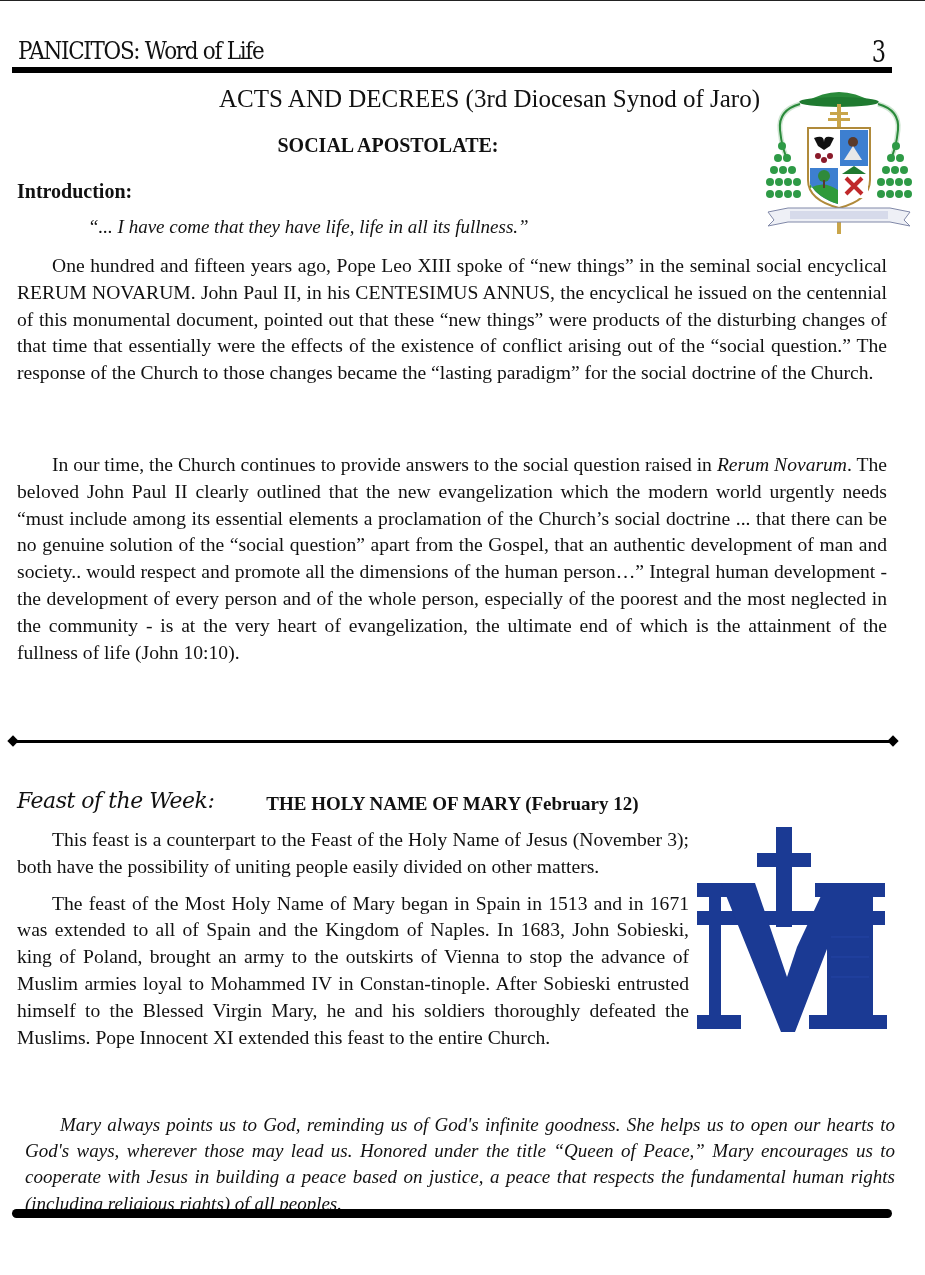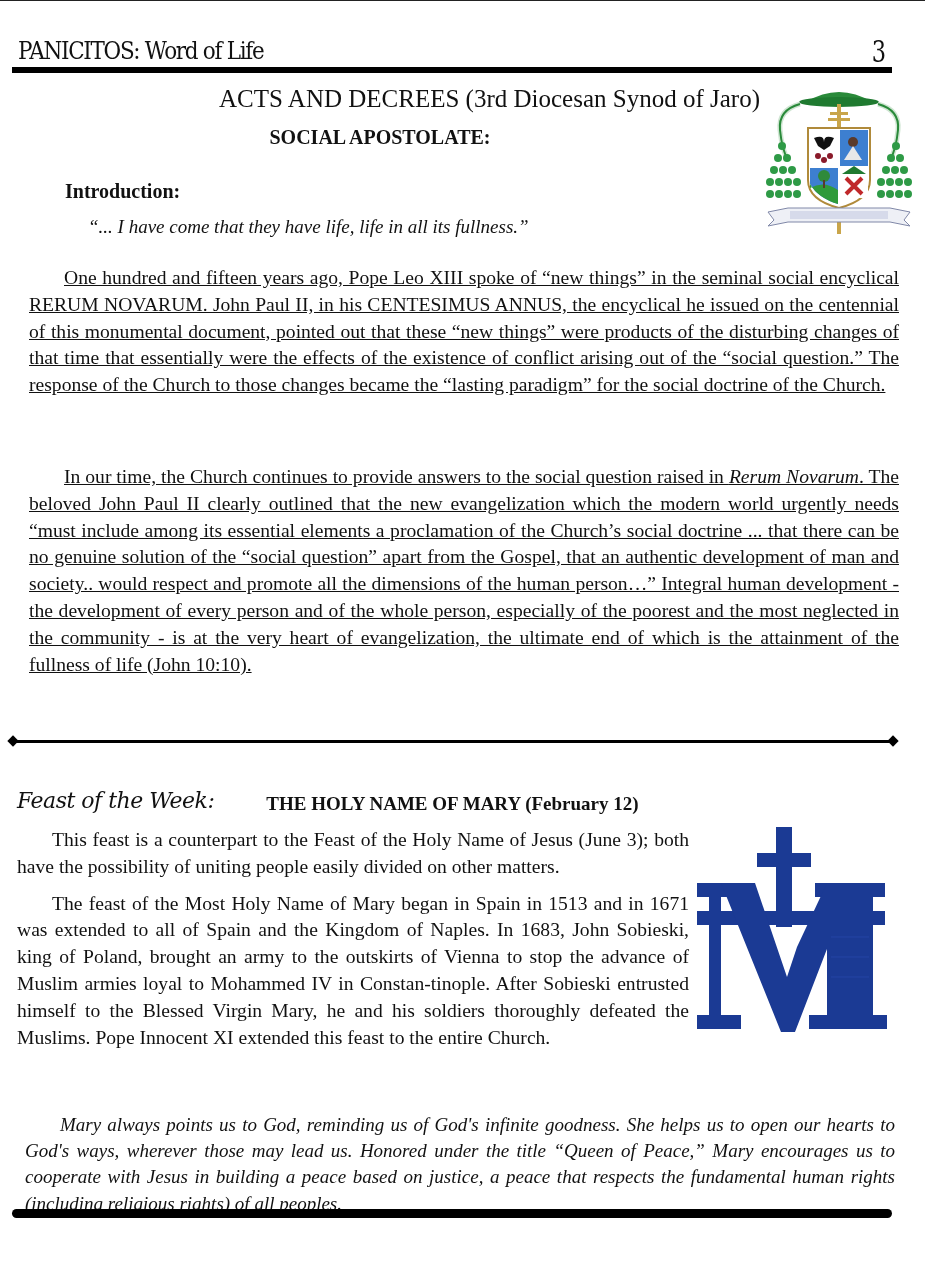--- a/index.html
+++ b/index.html
@@ -26,31 +26,30 @@
       font-family: "Liberation Serif", serif; font-size: 25px; letter-spacing: 0px;
     }
     .doc-subtitle {
       position: absolute; left: 0; top: 126px; width: 760px; text-align: center;
       font-family: "Liberation Serif", serif; font-size: 20px; font-weight: bold;
     }
     .crest { position: absolute; left: 758px; top: 80px; width: 162px; height: 162px; }
 
     .intro-heading {
       position: absolute; left: 17px; top: 180px; font-family: "Liberation Serif", serif;
-      font-size: 20px; font-weight: bold; margin-left: 48px;
+      font-size: 20px; font-weight: bold;
     }
     .intro-quote {
       position: absolute; left: 52px; top: 216px; font-family: "Liberation Serif", serif;
       font-size: 19px; font-style: italic; margin-left: 36px;
     }
     .para {
       position: absolute; left: 17px; width: 870px; font-family: "Liberation Serif", serif;
       font-size: 19.6px; line-height: 26.8px; text-align: justify; text-indent: 35px;
-      margin: 12px;
-      text-decoration: underline;
+      margin: 0;
     }
     .para i { font-style: italic; }
     #p1 { top: 253px; }
     #p2 { top: 452px; }
 
     .divider { position: absolute; left: 8px; top: 737px; width: 890px; height: 10px; }
     .divider .line { position: absolute; left: 6px; right: 6px; top: 3px; height: 3px; background: #000; }
     .divider .diamond {
       position: absolute; top: 0px; width: 8px; height: 8px; background: #000; transform: rotate(45deg);
     }
@@ -89,21 +88,21 @@
 <div class="top-rule"></div>
 
 <header class="masthead">
   <div class="masthead-title">PANICITOS: Word of Life</div>
   <div class="masthead-page">3</div>
 </header>
 <div class="masthead-rule"></div>
 
 <section>
   <h1 class="doc-title" style="margin:0;font-weight:normal;">ACTS AND DECREES (3rd Diocesan Synod of Jaro)</h1>
-  <h2 class="doc-subtitle" style="margin:0;">SOCIAL APOSTOLATE:</h2>
+  <h2 class="doc-subtitle" style="margin:8px;">SOCIAL APOSTOLATE:</h2>
 
   <svg class="crest" viewBox="0 0 162 162">
 
     <path d="M48 22 Q81 2 114 22 Z" fill="#2a8a3a"></path>
     <ellipse cx="81" cy="22" rx="40" ry="5" fill="#1f7a30"></ellipse>
 
     <path d="M42 24 Q20 30 22 50 Q24 70 30 80" stroke="#cfe5d2" stroke-width="5" fill="none"></path>
     <path d="M120 24 Q142 30 140 50 Q138 70 132 80" stroke="#cfe5d2" stroke-width="5" fill="none"></path>
     <path d="M42 24 Q20 30 22 50 Q24 70 30 80" stroke="#2a8a3a" stroke-width="2" fill="none"></path>
     <path d="M120 24 Q142 30 140 50 Q138 70 132 80" stroke="#2a8a3a" stroke-width="2" fill="none"></path>
@@ -207,20 +206,20 @@
 
         <rect x="0" y="188" width="44" height="14"></rect>
         <rect x="112" y="188" width="78" height="14"></rect>
       </g>
       <g stroke="#2a4ab0" stroke-width="1" opacity="0.6">
         <line x1="134" y1="110" x2="172" y2="110"></line>
         <line x1="134" y1="130" x2="172" y2="130"></line>
         <line x1="134" y1="150" x2="172" y2="150"></line>
       </g>
     </svg>
-    <p>This feast is a counterpart to the Feast of the Holy Name of Jesus (June 3); both have the possibility of uniting people easily divided on other matters.</p>
+    <p>This feast is a counterpart to the Feast of the Holy Name of Jesus (November 3); both have the possibility of uniting people easily divided on other matters.</p>
     <p>The feast of the Most Holy Name of Mary began in Spain in 1513 and in 1671 was extended to all of Spain and the Kingdom of Naples. In 1683, John Sobieski, king of Poland, brought an army to the outskirts of Vienna to stop the advance of Muslim armies loyal to Mohammed IV in Constan-tinople. After Sobieski entrusted himself to the Blessed Virgin Mary, he and his soldiers thoroughly defeated the Muslims. Pope Innocent XI extended this feast to the entire Church.</p>
   </div>
 
   <p class="closing">Mary always points us to God, reminding us of God's infinite goodness. She helps us to open our hearts to God's ways, wherever those may lead us. Honored under the title “Queen of Peace,” Mary encourages us to cooperate with Jesus in building a peace based on justice, a peace that respects the fundamental human rights (including religious rights) of all peoples.</p>
 </section>
 
 <div class="bottom-rule"></div>
 
 </body></html>

